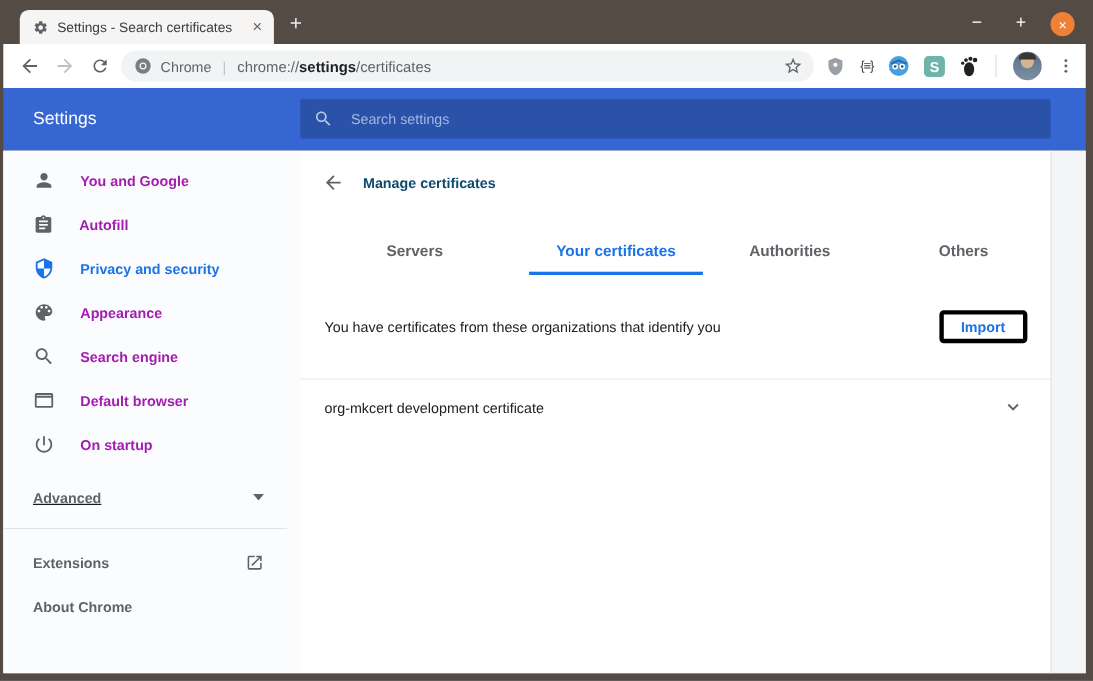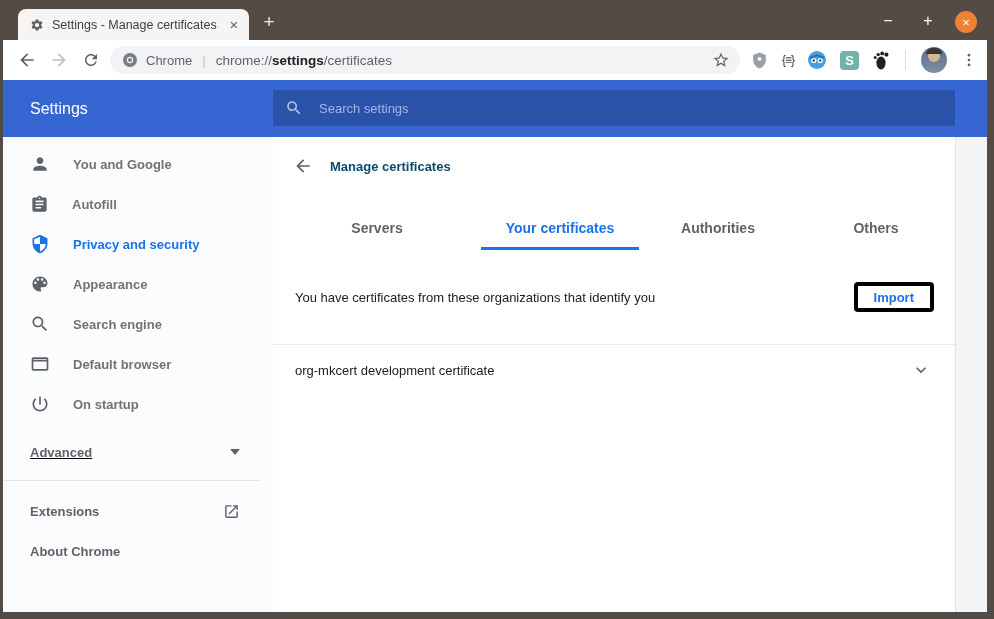--- a/index.html
+++ b/index.html
@@ -62,21 +62,21 @@
   .search-box{position:absolute;left:270px;top:10px;width:682px;height:36px;background:#2a52a8;
     border-radius:2px;display:flex;align-items:center;padding:0 12px;box-sizing:border-box;}
   .search-box input{background:transparent;border:none;outline:none;margin-left:14px;
     color:#fff;font-size:13px;font-family:"Liberation Sans",sans-serif;width:400px;}
   .search-box input::placeholder{color:#a3b6e3;}
 
   
   .page-body{position:absolute;top:137px;left:3px;right:7px;bottom:7px;background:#fff;}
   .sidebar{position:absolute;left:0;top:0;bottom:0;width:270px;background:#fbfcfd;padding-top:7px;box-sizing:border-box;}
   .side-item{height:40px;display:flex;align-items:center;padding-left:27px;gap:23px;cursor:pointer;}
-  .side-item .lbl{font-size:13px;color:#737373;font-weight:bold;}
+  .side-item .lbl{font-size:13px;color:#a21caf;font-weight:bold;}
   .side-item.active .lbl{color:#1a73e8;}
   .advanced-row{margin-top:8px;height:40px;display:flex;align-items:center;
     padding:0 33px 0 27px;cursor:pointer;text-decoration:underline;}
   .advanced-row .lbl{flex:1;font-size:13px;color:#5f6368;font-weight:bold;}
   .side-divider{height:1px;background:#e2e4e6;margin:8px 12px 10px 0;}
   .side-footer-item{height:40px;display:flex;align-items:center;padding:0 33px 0 27px;cursor:pointer;}
   .side-footer-item .lbl{flex:1;font-size:13px;color:#5f6368;font-weight:bold;}
 
   .card{position:absolute;left:270px;top:0;bottom:0;width:682px;background:#fff;}
   .right-strip{position:absolute;left:952px;right:0;top:0;bottom:0;background:#f3f5f6;
@@ -105,21 +105,21 @@
 </head>
 <body>
 
 <div class="titlebar">
   <div class="browser-tab">
     <span>
       <svg width="14" height="14" viewBox="0 0 24 24" fill="#5f6368">
           <path d="M19.14,12.94c0.04-0.3,0.06-0.61,0.06-0.94c0-0.32-0.02-0.64-0.07-0.94l2.03-1.58c0.18-0.14,0.23-0.41,0.12-0.61l-1.92-3.32c-0.12-0.22-0.37-0.29-0.59-0.22l-2.39,0.96c-0.5-0.38-1.03-0.7-1.62-0.94L14.4,2.81c-0.04-0.24-0.24-0.41-0.48-0.41h-3.84c-0.24,0-0.43,0.17-0.47,0.41L9.25,5.35C8.66,5.59,8.12,5.92,7.63,6.29L5.24,5.33c-0.22-0.08-0.47,0-0.59,0.22L2.74,8.87C2.62,9.08,2.66,9.34,2.86,9.48l2.03,1.58C4.84,11.36,4.8,11.69,4.8,12s0.02,0.64,0.07,0.94l-2.03,1.58c-0.18,0.14-0.23,0.41-0.12,0.61l1.92,3.32c0.12,0.22,0.37,0.29,0.59,0.22l2.39-0.96c0.5,0.38,1.03,0.7,1.62,0.94l0.36,2.54c0.05,0.24,0.24,0.41,0.48,0.41h3.84c0.24,0,0.44-0.17,0.47-0.41l0.36-2.54c0.59-0.24,1.13-0.56,1.62-0.94l2.39,0.96c0.22,0.08,0.47,0,0.59-0.22l1.92-3.32c0.12-0.22,0.07-0.47-0.12-0.61L19.14,12.94z M12,15.6c-1.98,0-3.6-1.62-3.6-3.6s1.62-3.6,3.6-3.6s3.6,1.62,3.6,3.6S13.98,15.6,12,15.6z"></path>
         </svg>
     </span>
-    <span class="tab-title">Settings - Manage certificates</span>
+    <span class="tab-title">Settings - Search certificates</span>
     <span class="tab-close">×</span>
   </div>
   <div class="new-tab-btn">+</div>
   <div class="win-btn win-min">−</div>
   <div class="win-btn win-max">+</div>
   <div class="win-btn win-close">×</div>
 </div>
 
 <div class="toolbar">
   <div class="nav-btn nav-back">

